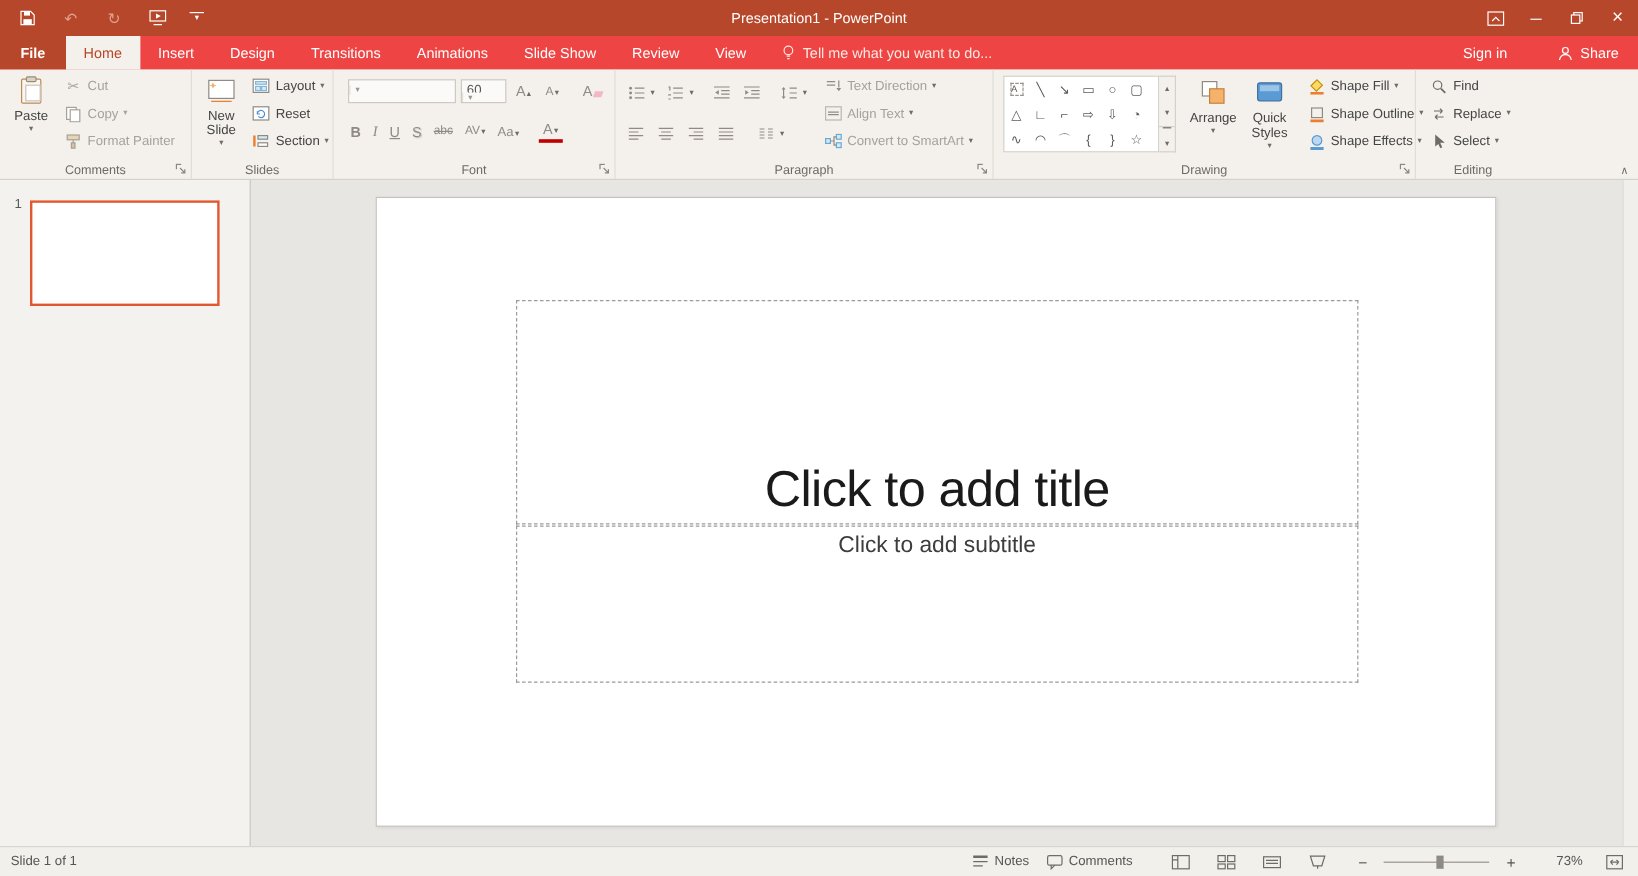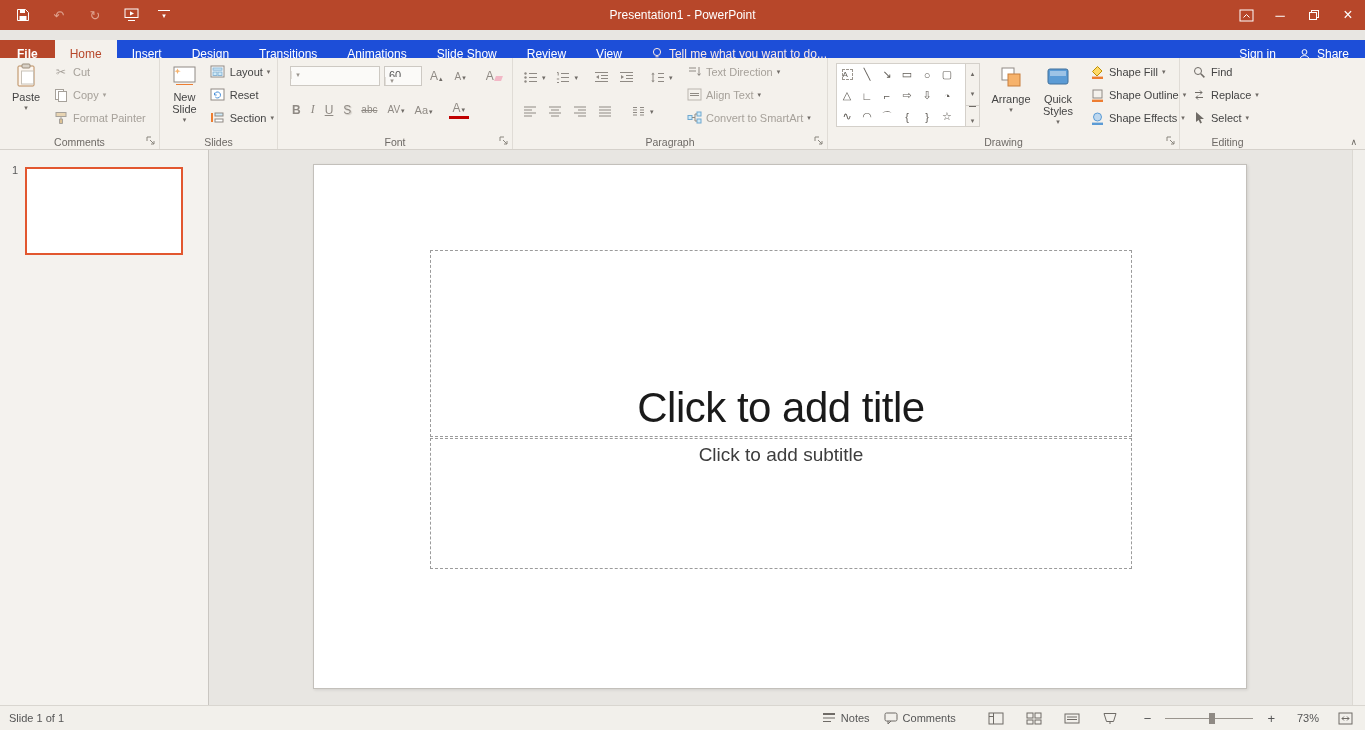--- a/index.html
+++ b/index.html
@@ -10,26 +10,26 @@
   #titlebar { position:absolute; left:0; top:0; width:1365px; height:30px; background:#b7472a; display:flex; align-items:center; color:#fff; }
   .qat { display:flex; align-items:center; gap:18px; padding-left:14px; }
   .tb-btn { display:inline-flex; align-items:center; justify-content:center; width:18px; height:18px; cursor:default; }
   .tb-char { font-size:13px; color:#fff; }
   .tb-dim { color:#dfa18d; }
   .win-title { position:absolute; left:0; right:0; text-align:center; font-size:12px; color:#fff; pointer-events:none; }
   .winctl { margin-left:auto; display:flex; align-items:center; height:30px; }
   .winctl .wbtn { width:34px; height:30px; display:flex; align-items:center; justify-content:center; font-size:13px; }
 
   
-  #tabrow { position:absolute; left:0; top:40px; width:1365px; height:28px; background:#1d4ed8; display:flex; align-items:stretch; color:#fff; }
+  #tabrow { position:absolute; left:0; top:30px; width:1365px; height:28px; background:#ef4444; display:flex; align-items:stretch; color:#fff; }
   .rtab { padding:0 15px; display:flex; align-items:center; font-size:12px; white-space:nowrap; }
   .rtab-file { background:#b7472a; font-weight:bold; padding:0 17px; }
   .rtab-active { background:#f4f1ec; color:#b7472a; }
   .tellme { display:flex; align-items:center; gap:6px; margin-left:14px; color:#fbe9e2; }
-  .tabright { margin-left:auto; display:flex; align-items:center; gap:22px; padding-right:16px; }
+  .tabright { margin-left:auto; display:flex; align-items:center; gap:42px; padding-right:16px; }
   .sharebtn { display:flex; align-items:center; gap:6px; }
 
   
   #ribbon { position:absolute; left:0; top:58px; width:1365px; height:92px; background:#f4f1ec; border-bottom:1px solid #d5d1cb; display:flex; }
   .rgroup { position:relative; height:91px; border-right:1px solid #e0dcd6; flex:none; }
   .gcontent { position:relative; height:74px; }
   .glabel { position:absolute; bottom:1px; left:0; right:0; text-align:center; font-size:10.5px; color:#6e6a66; }
   .launcher { position:absolute; right:3px; bottom:3px; width:11px; height:11px; display:flex; align-items:center; justify-content:center; }
   .bigbtn { display:inline-flex; flex-direction:column; align-items:center; width:42px; height:72px; padding-top:3px; cursor:default; }
   .bicon { height:28px; display:flex; align-items:center; justify-content:center; }
@@ -687,21 +687,21 @@
           <path d="M2 1.5h12l-2.5 8h-7z" fill="none" stroke="#6f6b66"></path>
           <path d="M8 9.5v2.5" stroke="#6f6b66"></path>
         </svg>
     </span>
     <span style="margin-left:8px;font-size:13px"><span>−</span></span>
     <span class="zoom-track">
       <span class="zoom-line"></span>
       <span class="zoom-handle"></span>
     </span>
     <span style="font-size:13px"><span>+</span></span>
-    <span style="margin-left:8px"><span>73%</span></span>
+    <span style="margin-left:20px"><span>73%</span></span>
     <span class="viewbtn">
       <svg width="15" height="13" viewBox="0 0 15 13">
           <rect x="1" y="1" width="13" height="11" fill="none" stroke="#6f6b66"></rect>
           <path d="M4 6.5h7M4 6.5l2-2M4 6.5l2 2M11 6.5l-2-2M11 6.5l-2 2" fill="none" stroke="#6f6b66"></path>
         </svg>
     </span>
   </div>
 </div>
 
 </body></html>

